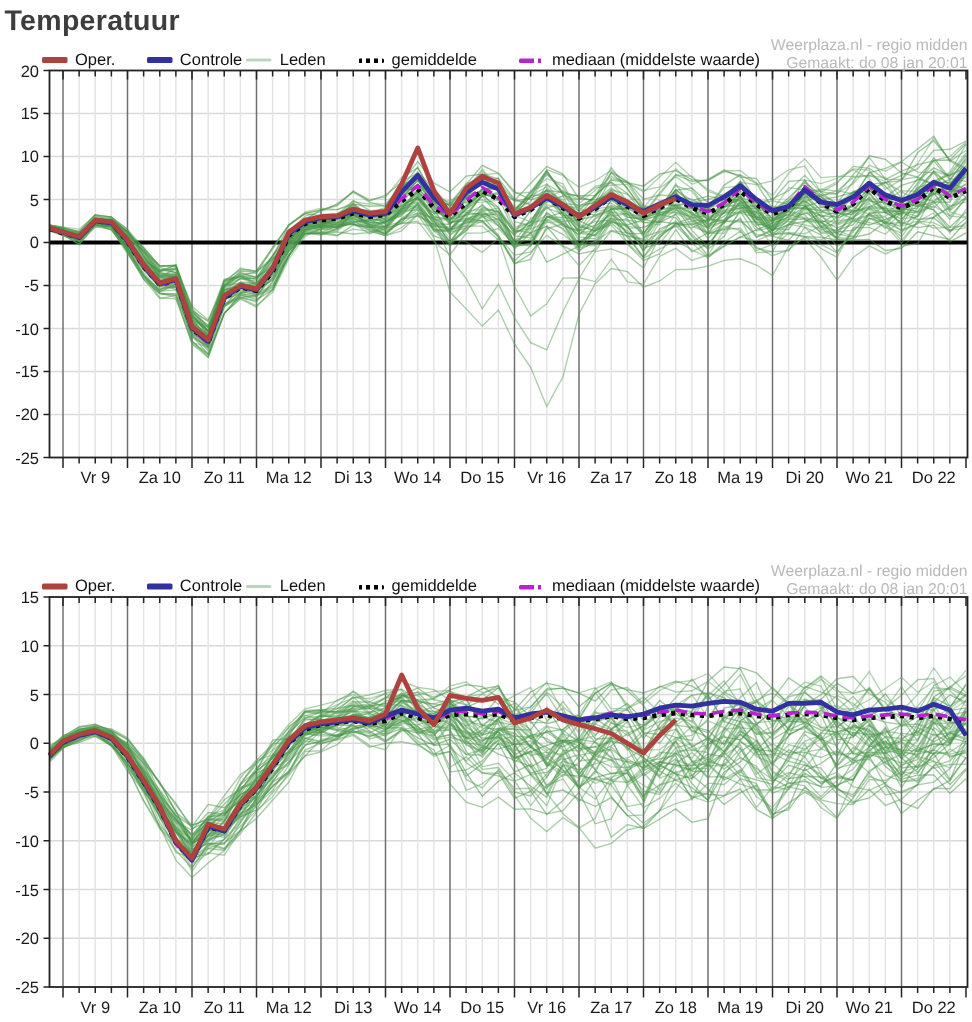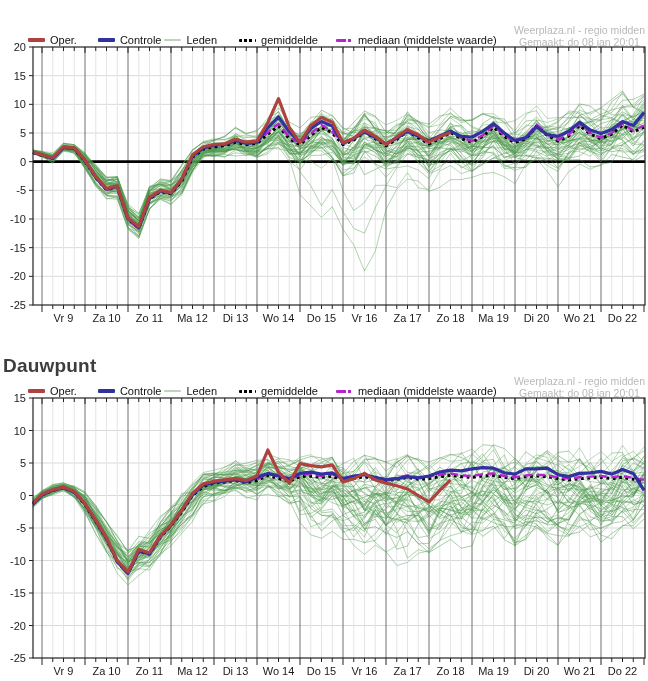--- a/index.html
+++ b/index.html
@@ -1,27 +1,27 @@
 <!DOCTYPE html>
 <html><head>
 <meta charset="utf-8">
 <style>
   html,body{margin:0;padding:0;background:#fff;}
   #app{position:relative;width:648px;height:681px;background:#fff;overflow:hidden;
        font-family:"Liberation Sans",sans-serif;}
   .chart-title{position:absolute;left:3px;font-size:19px;font-weight:bold;color:#3d3d3d;
        letter-spacing:.2px;}
-  .watermark{position:absolute;right:3px;text-align:center;font-size:10.5px;line-height:11.5px;
+  .watermark{position:absolute;right:3px;text-align:right;font-size:10.5px;line-height:11.5px;
        color:#b9b9b9;}
   .legend{position:absolute;left:28px;display:flex;align-items:flex-end;font-size:11px;color:#111;}
   .legend .li{display:flex;align-items:center;}
   .legend .li:nth-child(1){margin-right:21px;}
   .legend .li:nth-child(2){margin-right:3px;}
   .legend .li:nth-child(3){margin-right:22px;}
-  .legend .li:nth-child(4){margin-right:18px;}
+  .legend .li:nth-child(4){margin-right:28px;}
   .sw{display:inline-block;width:17px;height:4px;margin-right:5px;border-radius:1px;}
   svg{position:absolute;left:0;top:0;}
 </style>
 </head>
 <body>
 
 <div id="app">
 
   <svg id="plots" width="648" height="681" viewBox="0 0 648 681">
       <g>
@@ -575,20 +575,21 @@
           <text x="407.5" y="675">Za 17</text>
           <text x="450.5" y="675">Zo 18</text>
           <text x="493.5" y="675">Ma 19</text>
           <text x="536.5" y="675">Di 20</text>
           <text x="579.5" y="675">Wo 21</text>
           <text x="622.5" y="675">Do 22</text>
         </g>
       </g>
     </svg>
 
+  <div class="chart-title" style="top:4px">Temperatuur</div>
   <div class="watermark" style="top:25px">
     <div>Weerplaza.nl - regio midden</div>
     <div>Gemaakt: do 08 jan 20:01</div>
   </div>
   <div class="legend" style="top:34px">
     <span class="li">
         <i class="sw" style="background: rgb(174, 66, 63);"></i>
         <span>Oper.</span>
       </span>
     <span class="li">
@@ -602,21 +603,20 @@
     <span class="li">
         <i class="sw" style="height: 3px; background: repeating-linear-gradient(90deg, rgb(0, 0, 0) 0px, rgb(0, 0, 0) 2.6px, transparent 2.6px, transparent 5.2px);"></i>
         <span>gemiddelde</span>
       </span>
     <span class="li">
         <i class="sw" style="height: 3px; background: linear-gradient(90deg, rgb(181, 36, 207) 0px, rgb(181, 36, 207) 10px, transparent 10px, transparent 12.5px, rgb(181, 36, 207) 12.5px, rgb(181, 36, 207) 15px, transparent 15px);"></i>
         <span>mediaan (middelste waarde)</span>
       </span>
   </div>
 
-  <div class="chart-title" style="top:355px">Dauwpunt</div>
   <div class="watermark" style="top:376px">
     <div>Weerplaza.nl - regio midden</div>
     <div>Gemaakt: do 08 jan 20:01</div>
   </div>
   <div class="legend" style="top:385px">
     <span class="li">
         <i class="sw" style="background: rgb(174, 66, 63);"></i>
         <span>Oper.</span>
       </span>
     <span class="li">

